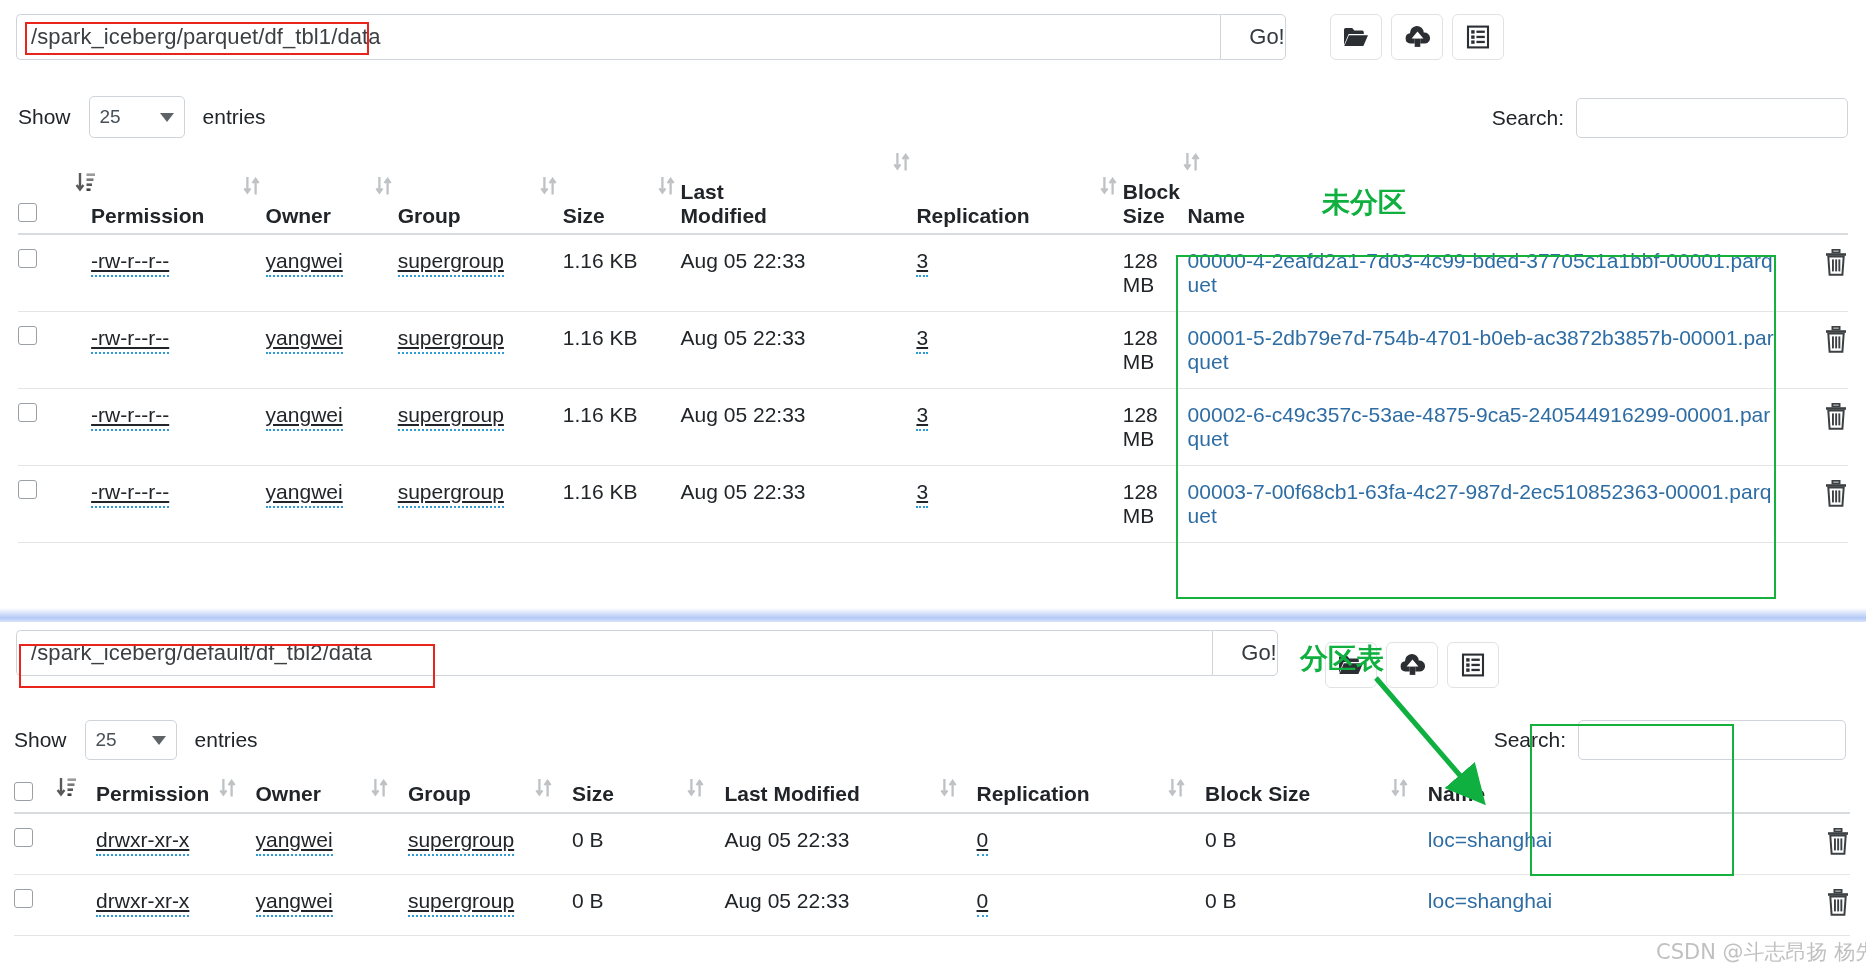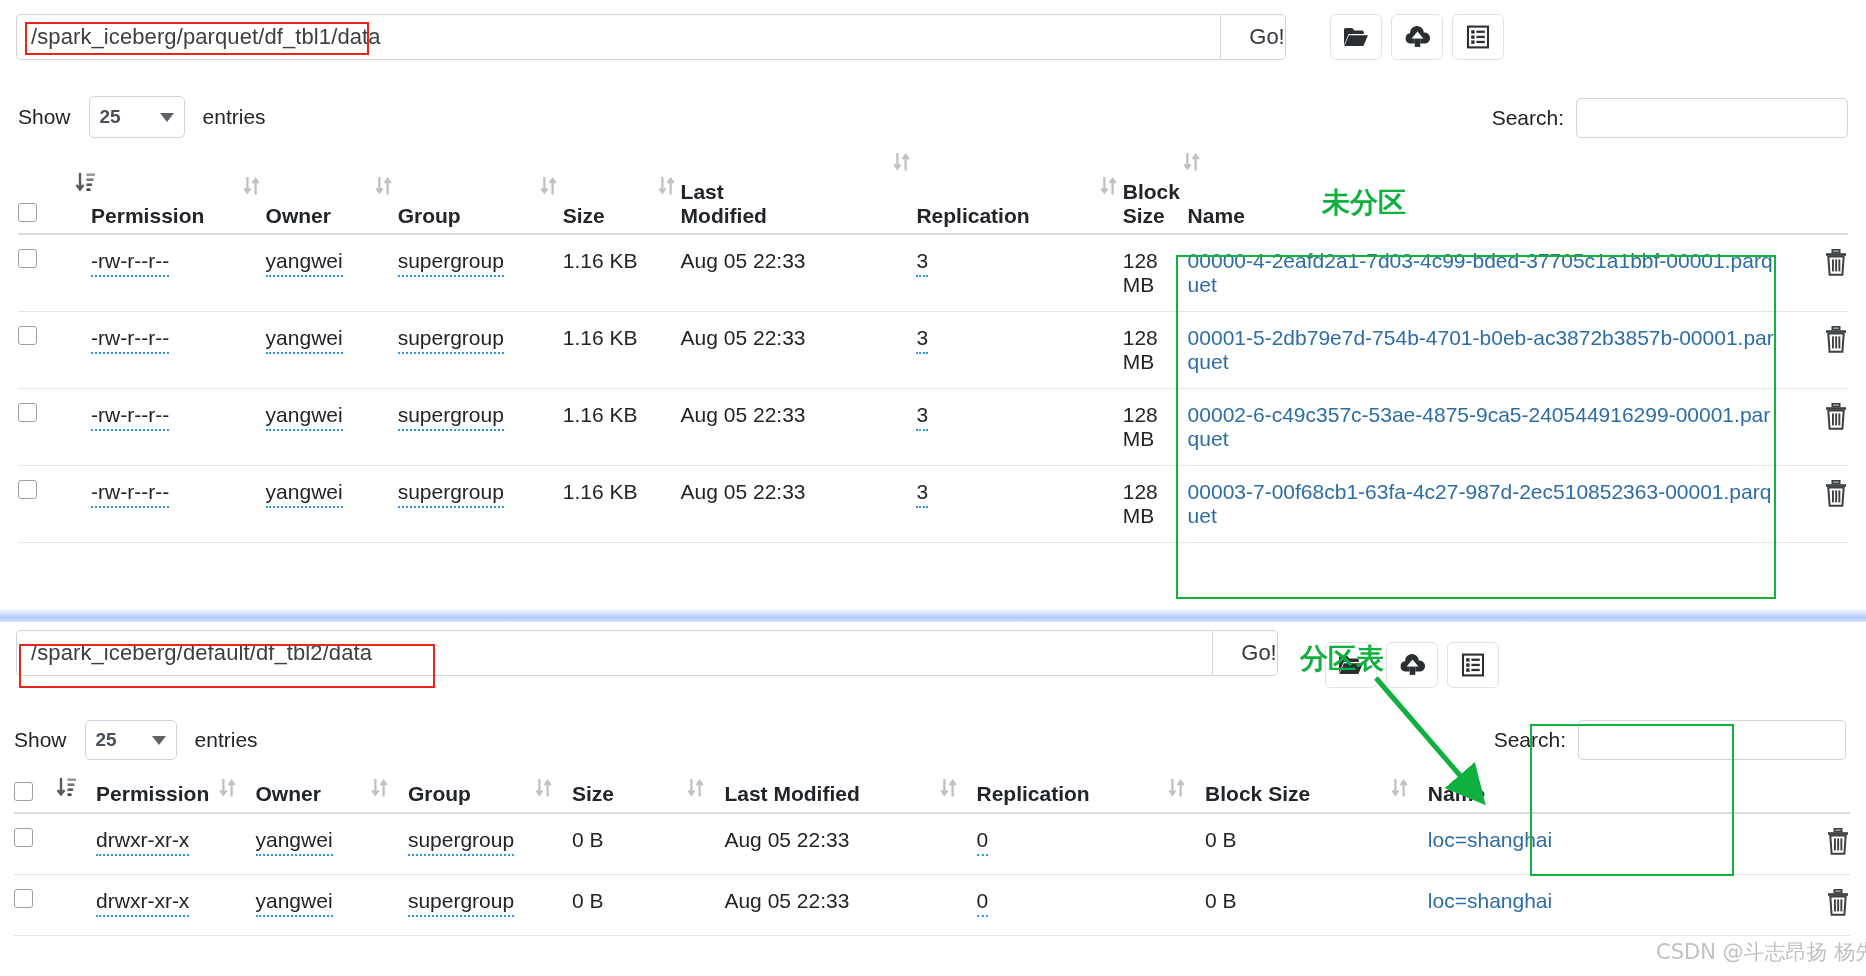--- a/index.html
+++ b/index.html
@@ -68,21 +68,20 @@
   }
   .icon-btn svg { display: block; }
 
   
   .showbar { position: absolute; display: flex; align-items: center; gap: 18px; font-size: 21px; color: #212529; }
   .select-box {
     display: inline-flex; align-items: center; justify-content: space-between;
     border: 1px solid #ced4da; border-radius: 5px;
     background: #fff; color: #495057;
     cursor: pointer;
-    font-weight: bold;
   }
   .select-box .sv { font-size: 19px; }
   .chev { width: 0; height: 0; margin-left: 12px;
           border-left: 7px solid transparent; border-right: 7px solid transparent;
           border-top: 9px solid #5f6368; }
 
   .searchbar { position: absolute; display: flex; align-items: center; gap: 12px; font-size: 21px; color: #212529; }
   .search-input {
     border: 1px solid #ced4da; border-radius: 5px; background: #fff;
   }
@@ -108,20 +107,21 @@
   .chk {
     width: 19px; height: 19px;
     border: 1.5px solid #9aa0a6; border-radius: 3px;
     background: #fff; display: inline-block; cursor: pointer;
   }
   .dotted {
     border-bottom: 2px dotted #2f9bd6;
     padding-bottom: 2px;
     display: inline-block;
     cursor: pointer;
+    text-decoration: underline;
   }
   .flink { color: #2e6da4; text-decoration: none; cursor: pointer; word-break: break-all; }
   .trash { cursor: pointer; display: inline-block; }
 
   
   .anno-green-box { position: absolute; border: 2.5px solid #14b23c; pointer-events: none; }
   .anno-label {
     position: absolute; color: #10b040; font-weight: bold;
     font-family: "DejaVu Sans", "Liberation Sans", sans-serif;
     white-space: nowrap;

